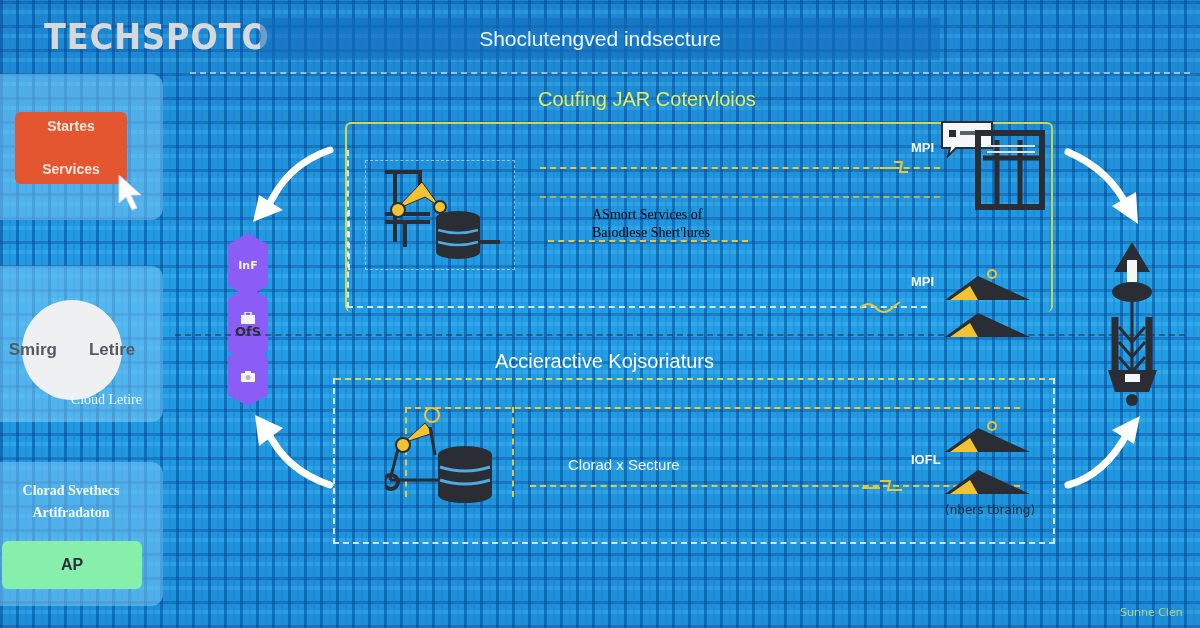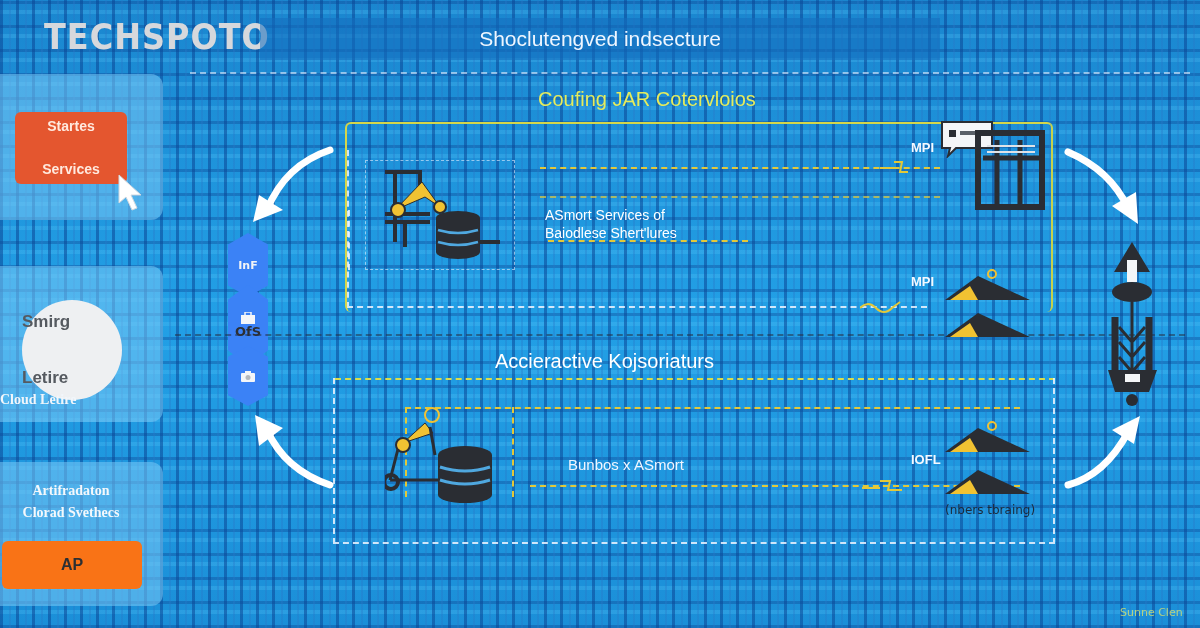--- a/index.html
+++ b/index.html
@@ -47,35 +47,35 @@
     background: #e4562f; border-radius: 6px;
     color: #ffe9de; font-size: 14px; font-weight: bold; text-align: center;
     display: flex; flex-direction: column; justify-content: center; line-height: 19px;
     font-family: "Liberation Sans", sans-serif;
     gap: 24px;
   }
   .cursor { left: 115px; top: 173px; width: 34px; height: 40px; }
   .circle-badge {
     left: 22px; top: 300px; width: 100px; height: 100px; border-radius: 50%;
     background: #eef0f2; color: #555a60; font-weight: bold; font-size: 17px;
-    display: flex; flex-direction: column; justify-content: center; align-items: flex-start; line-height: 24px;
+    display: flex; flex-direction: row; justify-content: center; align-items: center; line-height: 24px;
     font-family: "Liberation Sans", sans-serif;
     gap: 32px;
   }
-  .circle-caption { left: 0; top: 392px; width: 142px; text-align: left; color: #f1f6fb; font-size: 14px; font-weight: bold; font-family: "Liberation Serif", serif; }
+  .circle-caption { left: 0; top: 392px; width: 142px; text-align: right; color: #f1f6fb; font-size: 14px; font-weight: normal; font-family: "Liberation Serif", serif; }
   .p3-title { left: 0; top: 480px; width: 142px; text-align: center; color: #f4f8fc; font-size: 14px; font-weight: bold; line-height: 22px; font-family: "Liberation Serif", serif; }
   .ap-btn {
     left: 2px; top: 541px; width: 140px; height: 48px; border-radius: 6px;
-    background: #f97316; color: #2c2f33; font-weight: bold; font-size: 16px;
+    background: #86efac; color: #2c2f33; font-weight: bold; font-size: 16px;
     display: flex; align-items: center; justify-content: center; font-family: "Liberation Sans", sans-serif;
   }
 
   
   .hex {
-    left: 228px; width: 40px; height: 60px; background: #3b82f6;
+    left: 228px; width: 40px; height: 60px; background: #8b5cf6;
     clip-path: polygon(50% 0, 100% 18%, 100% 82%, 50% 100%, 0 82%, 0 18%);
     display: flex; align-items: center; justify-content: center; flex-direction: column;
     color: #f2f4f6; font-size: 11px; font-weight: bold;
   }
   .hex1 { top: 233px; height: 64px; }
   .hex2 { top: 285px; height: 80px; justify-content: center; }
   .hex3 { top: 346px; height: 60px; }
   .hex .dark { color: #2c2f33; font-size: 13px; }
 
   
@@ -87,21 +87,21 @@
     border: 2px solid #d4d64a; border-right-color: #c7d24b; border-radius: 6px;
     border-bottom: none;
   }
   .top-inner-dash {
     left: 347px; top: 150px; width: 580px; height: 158px;
     border: 2px dashed rgba(240,245,255,0.85); border-top: none; border-right: none;
   }
   .top-title { left: 490px; top: 88px; color: #e6ec5c; font-size: 20px; font-family: "Liberation Sans", sans-serif; margin-left: 48px; }
   .icon-box1 { left: 365px; top: 160px; width: 150px; height: 110px; border: 1px dashed rgba(230,240,255,0.6); }
   .yellow-dash { height: 0; border-top: 2px dashed #e2c83a; }
-  .text-top { left: 545px; top: 206px; color: #ffffff; font-size: 14px; line-height: 18px; font-family: Liberation Sans, sans-serif; }
+  .text-top { left: 592px; top: 206px; color: #000000; font-size: 14px; line-height: 18px; font-family: Liberation Serif, serif; }
   .mpi { color: #f5f9ff; font-size: 13px; font-weight: bold; font-family: "Liberation Sans", sans-serif; margin-left: 18px; }
 
   .bot-title { left: 495px; top: 350px; color: #ffffff; font-size: 20px; font-family: "Liberation Sans", sans-serif; }
   .bot-title-line { left: 335px; top: 378px; width: 720px; height: 0; border-top: 2px dashed #d8dc4c; }
   .bot-outer {
     left: 333px; top: 378px; width: 722px; height: 166px;
     border: 2px dashed rgba(240,245,255,0.85); border-top: none;
   }
   .bot-inner { left: 405px; top: 407px; width: 615px; height: 90px; border-top: 2px dashed #e2c83a; }
   .bot-inner-left { left: 405px; top: 407px; width: 0; height: 90px; border-left: 2px dashed #e2c83a; }
@@ -130,22 +130,22 @@
 
 <div class="abs lpanel p2"></div>
 <div class="abs circle-badge">
   <span>Smirg</span>
   <span>Letire</span>
 </div>
 <div class="abs circle-caption">Cloud Letire</div>
 
 <div class="abs lpanel p3"></div>
 <div class="abs p3-title">
+  <div>Clorad Svethecs</div>
   <div>Artifradaton</div>
-  <div>Clorad Svethecs</div>
 </div>
 <div class="abs ap-btn">AP</div>
 
 <svg class="abs" style="left:245px;top:140px;width:95px;height:95px" viewBox="0 0 95 95">
   <path d="M85 10 Q40 25 22 70" fill="none" stroke="#ffffff" stroke-width="7" stroke-linecap="round"></path>
   <path d="M8 82 L14 55 L38 70 Z" fill="#ffffff"></path>
 </svg>
 <svg class="abs" style="left:245px;top:410px;width:95px;height:85px" viewBox="0 0 95 85">
   <path d="M85 75 Q40 60 22 20" fill="none" stroke="#ffffff" stroke-width="7" stroke-linecap="round"></path>
   <path d="M10 5 L38 18 L14 36 Z" fill="#ffffff"></path>
@@ -241,21 +241,21 @@
   <circle cx="47" cy="10" r="7" fill="none" stroke="#f1c232" stroke-width="2"></circle>
   <path d="M18 38 L40 18 L48 28 Z" fill="#f1c232" stroke="#2a2d33" stroke-width="1"></path>
   <circle cx="18" cy="40" r="7" fill="#f1c232" stroke="#2a2d33" stroke-width="2"></circle>
   <path d="M13 44 L5 75 M5 75 L55 75 M45 22 L50 50" stroke="#2a2d33" stroke-width="3" fill="none"></path>
   <circle cx="6" cy="77" r="7" fill="none" stroke="#2a2d33" stroke-width="4"></circle>
   <ellipse cx="80" cy="50" rx="27" ry="9" fill="#2a2d33"></ellipse>
   <rect x="53" y="50" width="54" height="40" fill="#2a2d33"></rect>
   <ellipse cx="80" cy="90" rx="27" ry="8" fill="#2a2d33"></ellipse>
   <path d="M55 62 Q80 70 105 62 M55 75 Q80 83 105 75" stroke="#4fa8e0" stroke-width="3" fill="none"></path>
 </svg>
-<div class="abs text-bot">Bunbos x ASmort</div>
+<div class="abs text-bot">Clorad x Secture</div>
 <div class="abs mpi" style="left:893px;top:452px">IOFL</div>
 <svg class="abs" style="left:862px;top:478px;width:45px;height:18px" viewBox="0 0 45 18">
     <path d="M0 10 L18 10 M18 3 L28 3 L26 12 L40 12" stroke="#e2c83a" stroke-width="2" fill="none"></path>
   </svg>
 <svg class="abs" style="left:940px;top:420px;width:95px;height:36px" viewBox="0 0 95 36">
     <path d="M5 32 L38 8 L90 32 Z" fill="#2a2d33"></path>
     <path d="M10 32 L30 18 L38 32 Z" fill="#f1c232"></path>
     <circle cx="52" cy="6" r="4" fill="none" stroke="#f1c232" stroke-width="2"></circle>
   </svg>
 <svg class="abs" style="left:940px;top:462px;width:95px;height:36px" viewBox="0 0 95 36">

